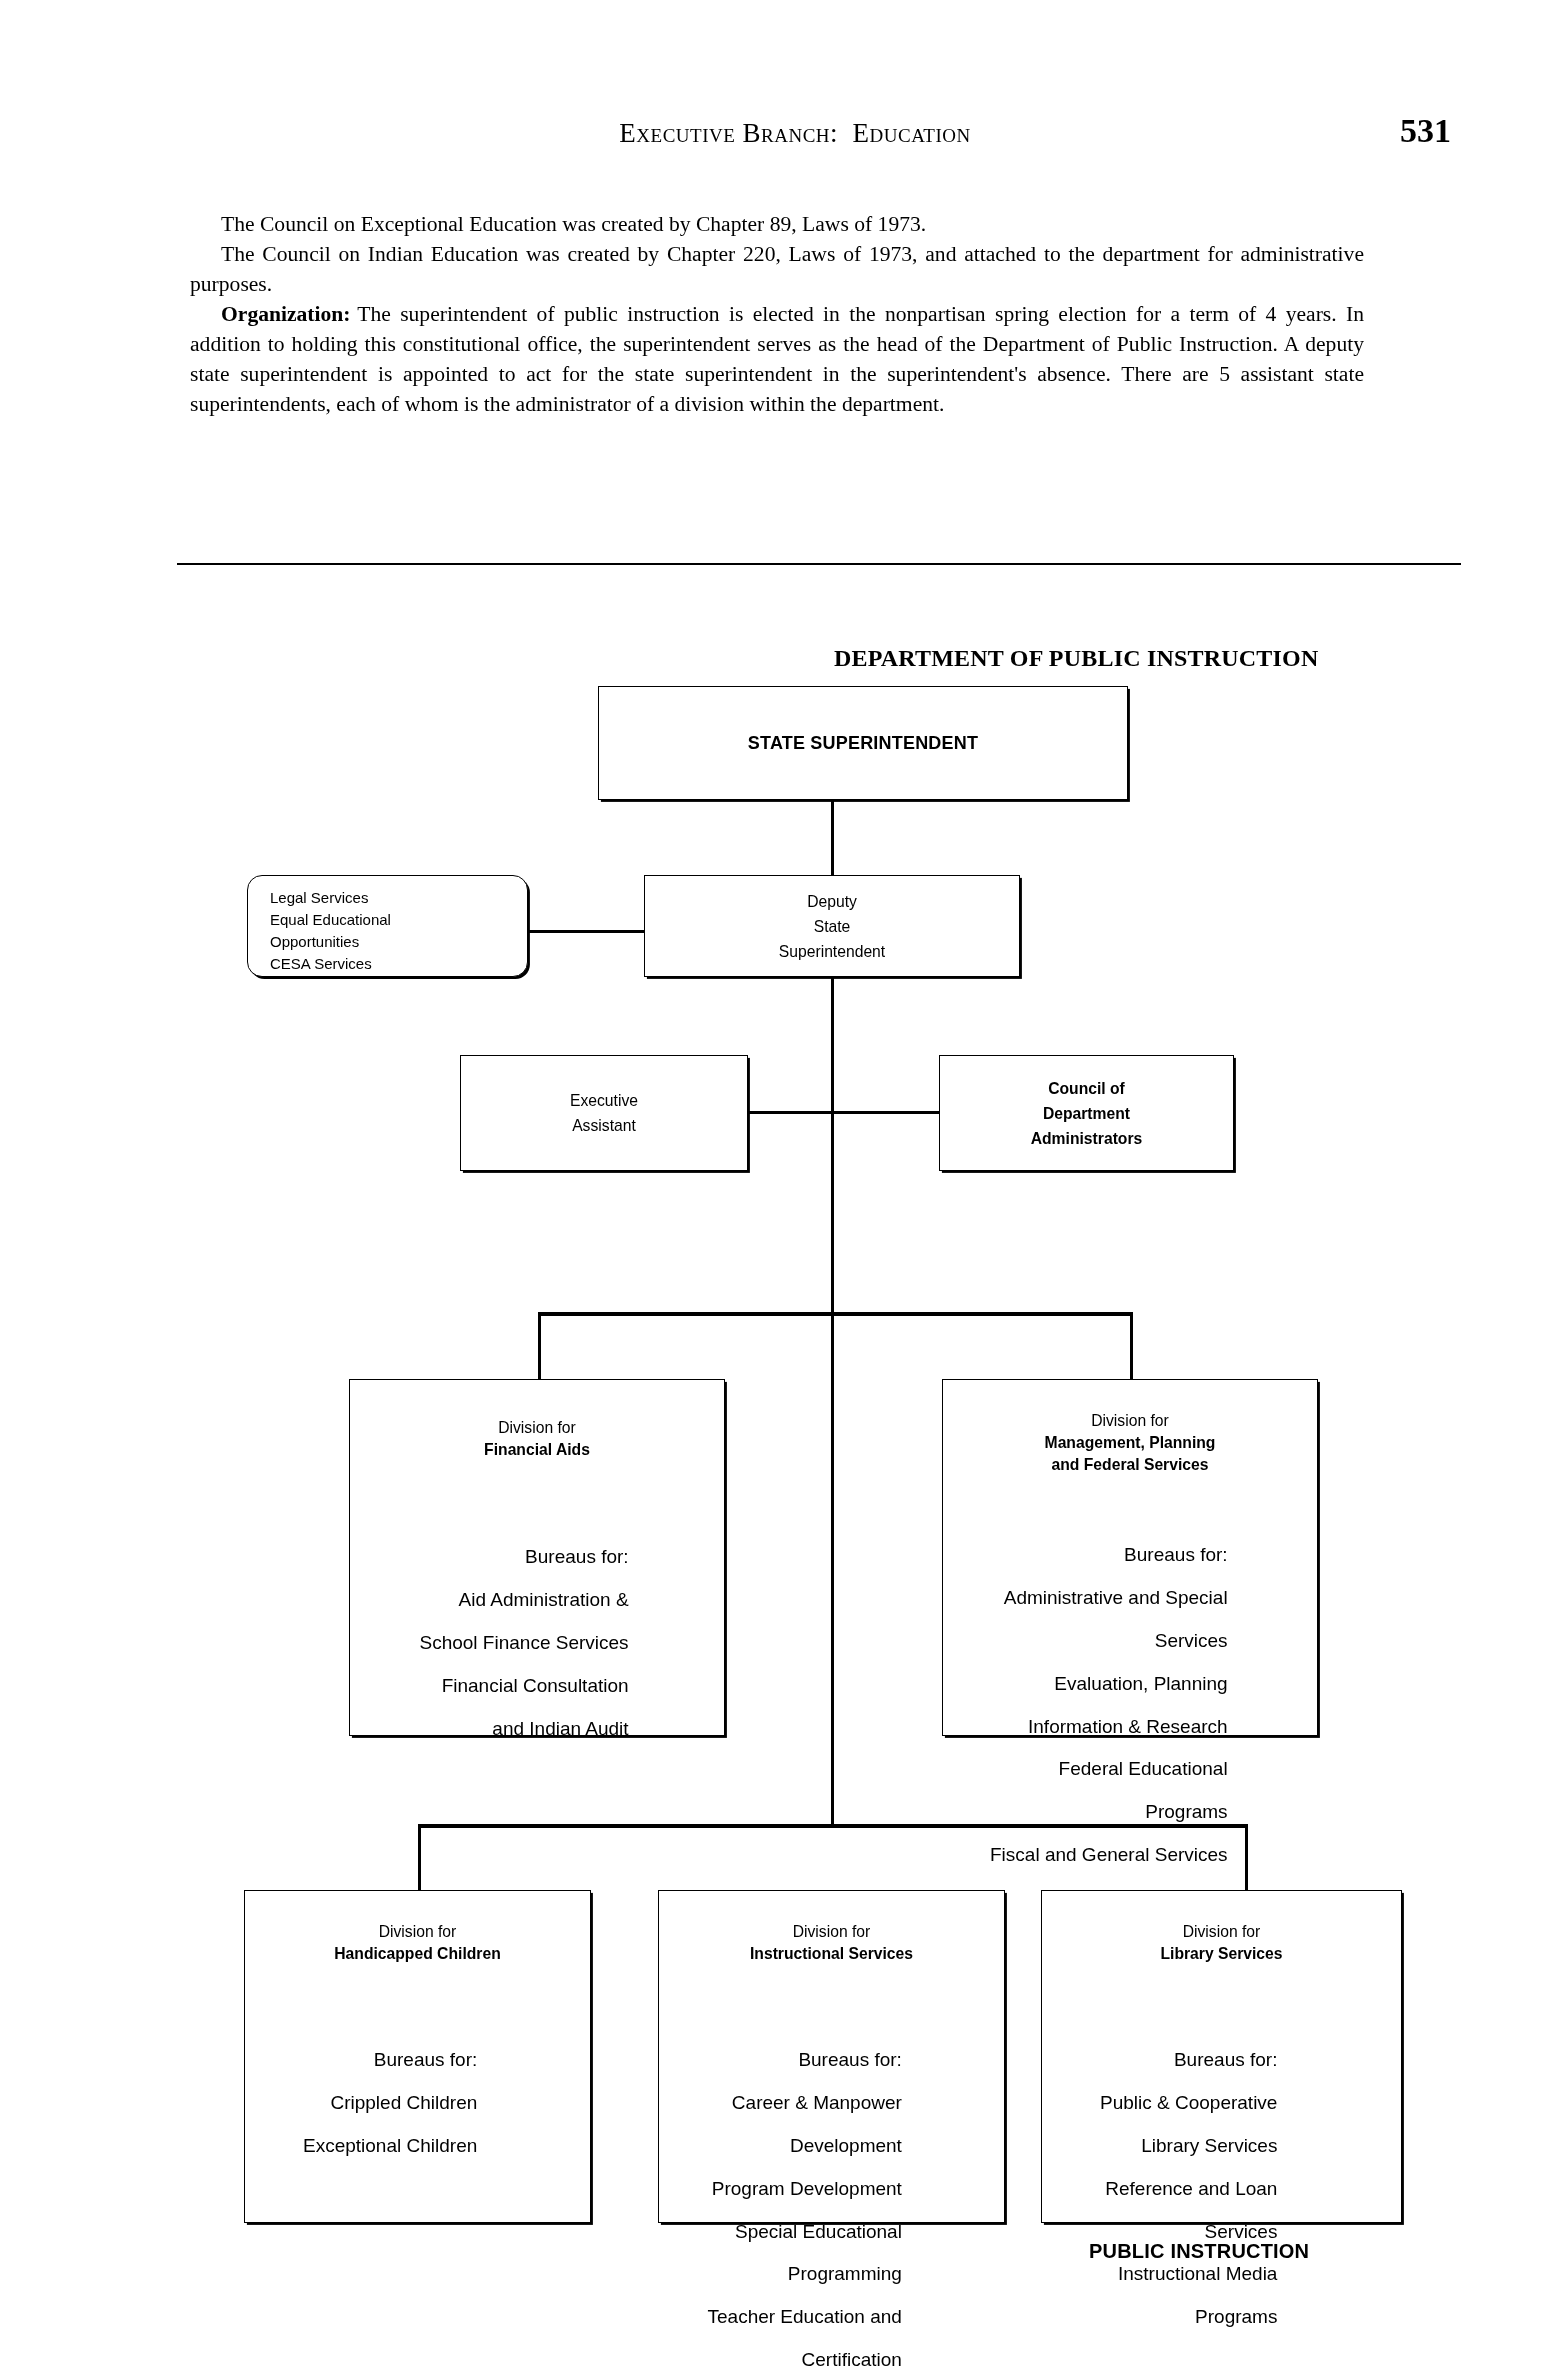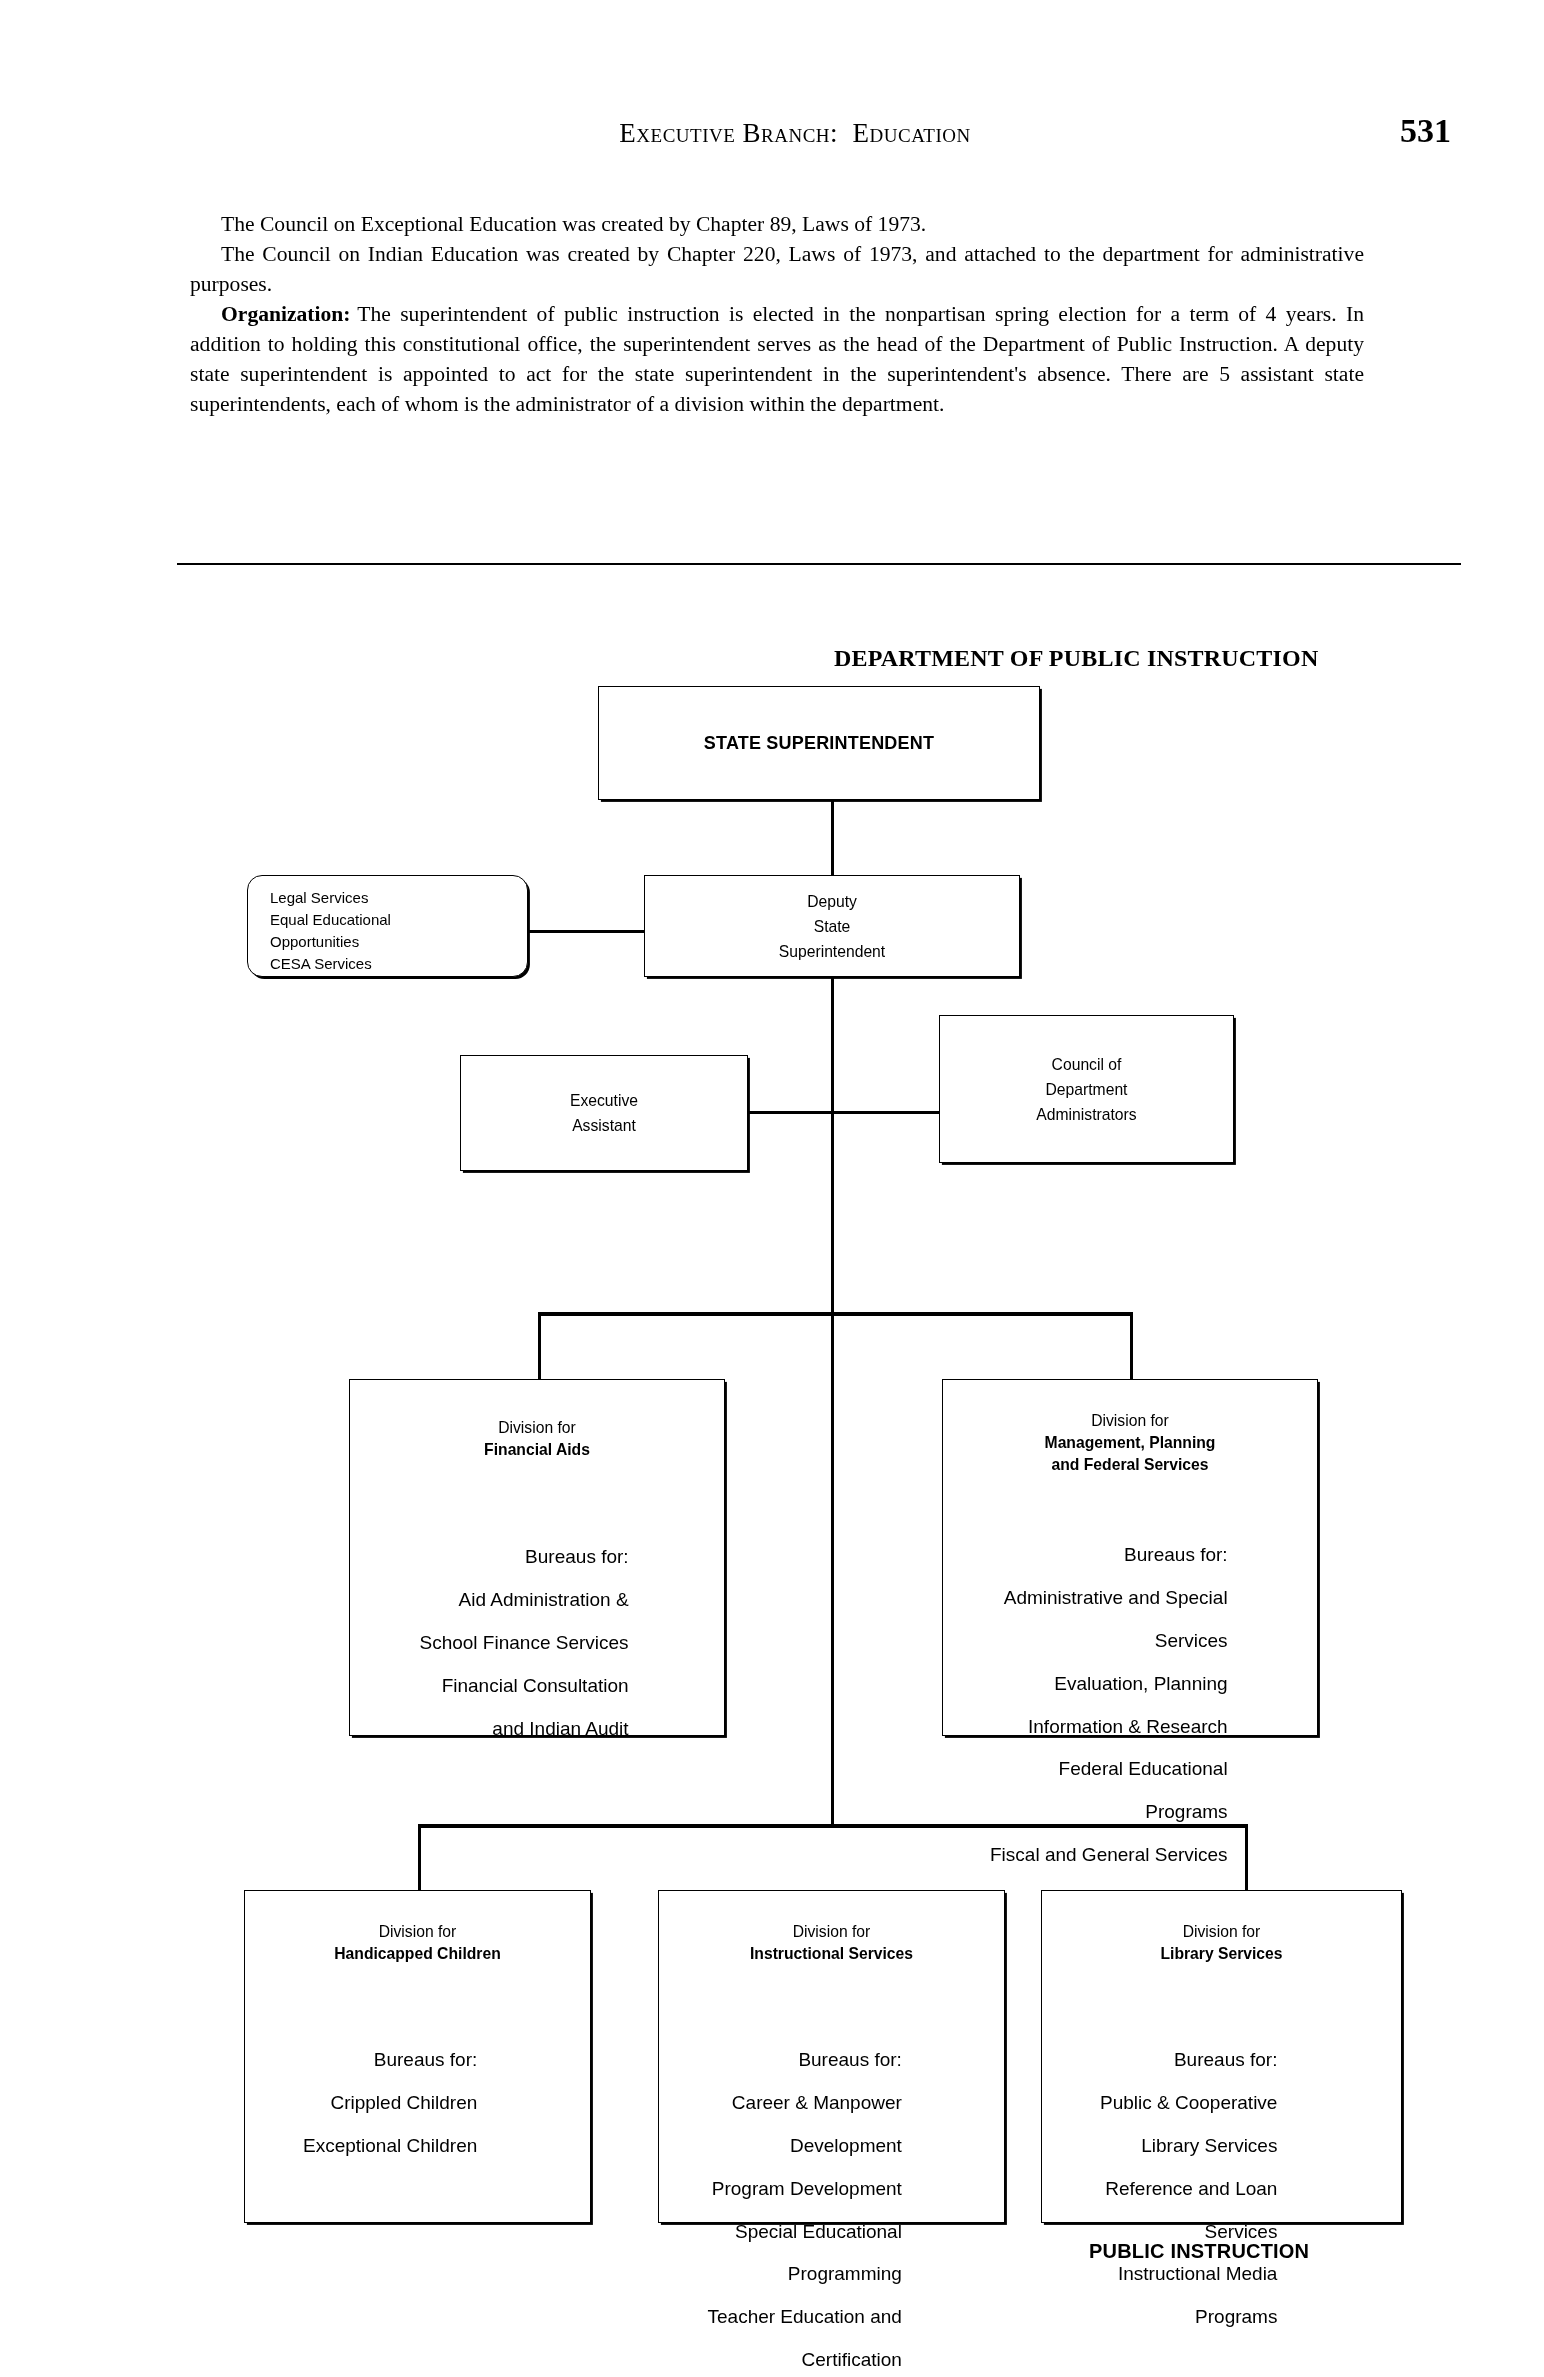--- a/index.html
+++ b/index.html
@@ -115,21 +115,21 @@
   <p class="para">The Council on Indian Education was created by Chapter 220, Laws of 1973, and attached to the department for administrative purposes.</p>
   <p class="para"><span class="lead">Organization:</span><span class="sp"></span><span>The superintendent of public instruction is elected in the nonpartisan spring election for a term of 4 years.  In addition to holding this constitutional office, the superintendent serves as the head of the Department of Public Instruction.  A deputy state superintendent is appointed to act for the state superintendent in the superintendent's absence.  There are 5 assistant state superintendents, each of whom is the administrator of a division within the department.</span></p>
 </div>
 
 <div class="rule"></div>
 
 <div class="chart">
 
   <div class="chart-title">DEPARTMENT OF PUBLIC INSTRUCTION</div>
 
-  <div class="box box-center" style="left:598px; top:686px; width:442px; height:114px;">
+  <div class="box box-center" style="left:598px; top:686px; width:530px; height:114px;">
     <span class="lbl-big">STATE SUPERINTENDENT</span>
   </div>
 
   <div class="ln" style="left:831px; top:800px; width:2.9px; height:76px;"></div>
 
   <div class="box" style="left:247px; top:875px; width:281px; height:102px;border-radius:15px;">
     <div class="lbl-stack-left" style="padding:10.5px 0 0 22px;">Legal Services
 Equal Educational
   Opportunities
 CESA Services</div>
@@ -145,21 +145,21 @@
 
   <div class="ln" style="left:831px; top:977px; width:2.9px; height:338px;"></div>
 
   <div class="box box-center" style="left:460px; top:1055px; width:288px; height:116px;">
     <span class="lbl-stack">Executive
 Assistant</span>
   </div>
 
   <div class="ln" style="left:748px; top:1111px; width:193px; height:3.3px;"></div>
 
-  <div class="box box-center" style="left:939px; top:1015px; width:295px; height:148px;">
+  <div class="box box-center" style="left:939px; top:1055px; width:295px; height:116px;font-weight:bold;">
     <span class="lbl-stack">Council of
 Department
 Administrators</span>
   </div>
 
   <div class="ln" style="left:538px; top:1312px; width:594px; height:3.8px;"></div>
   <div class="ln" style="left:538px; top:1312px; width:2.9px; height:69px;"></div>
   <div class="ln" style="left:1130px; top:1312px; width:2.9px; height:69px;"></div>
   <div class="ln" style="left:831px; top:1315px; width:2.9px; height:511px;"></div>
 

